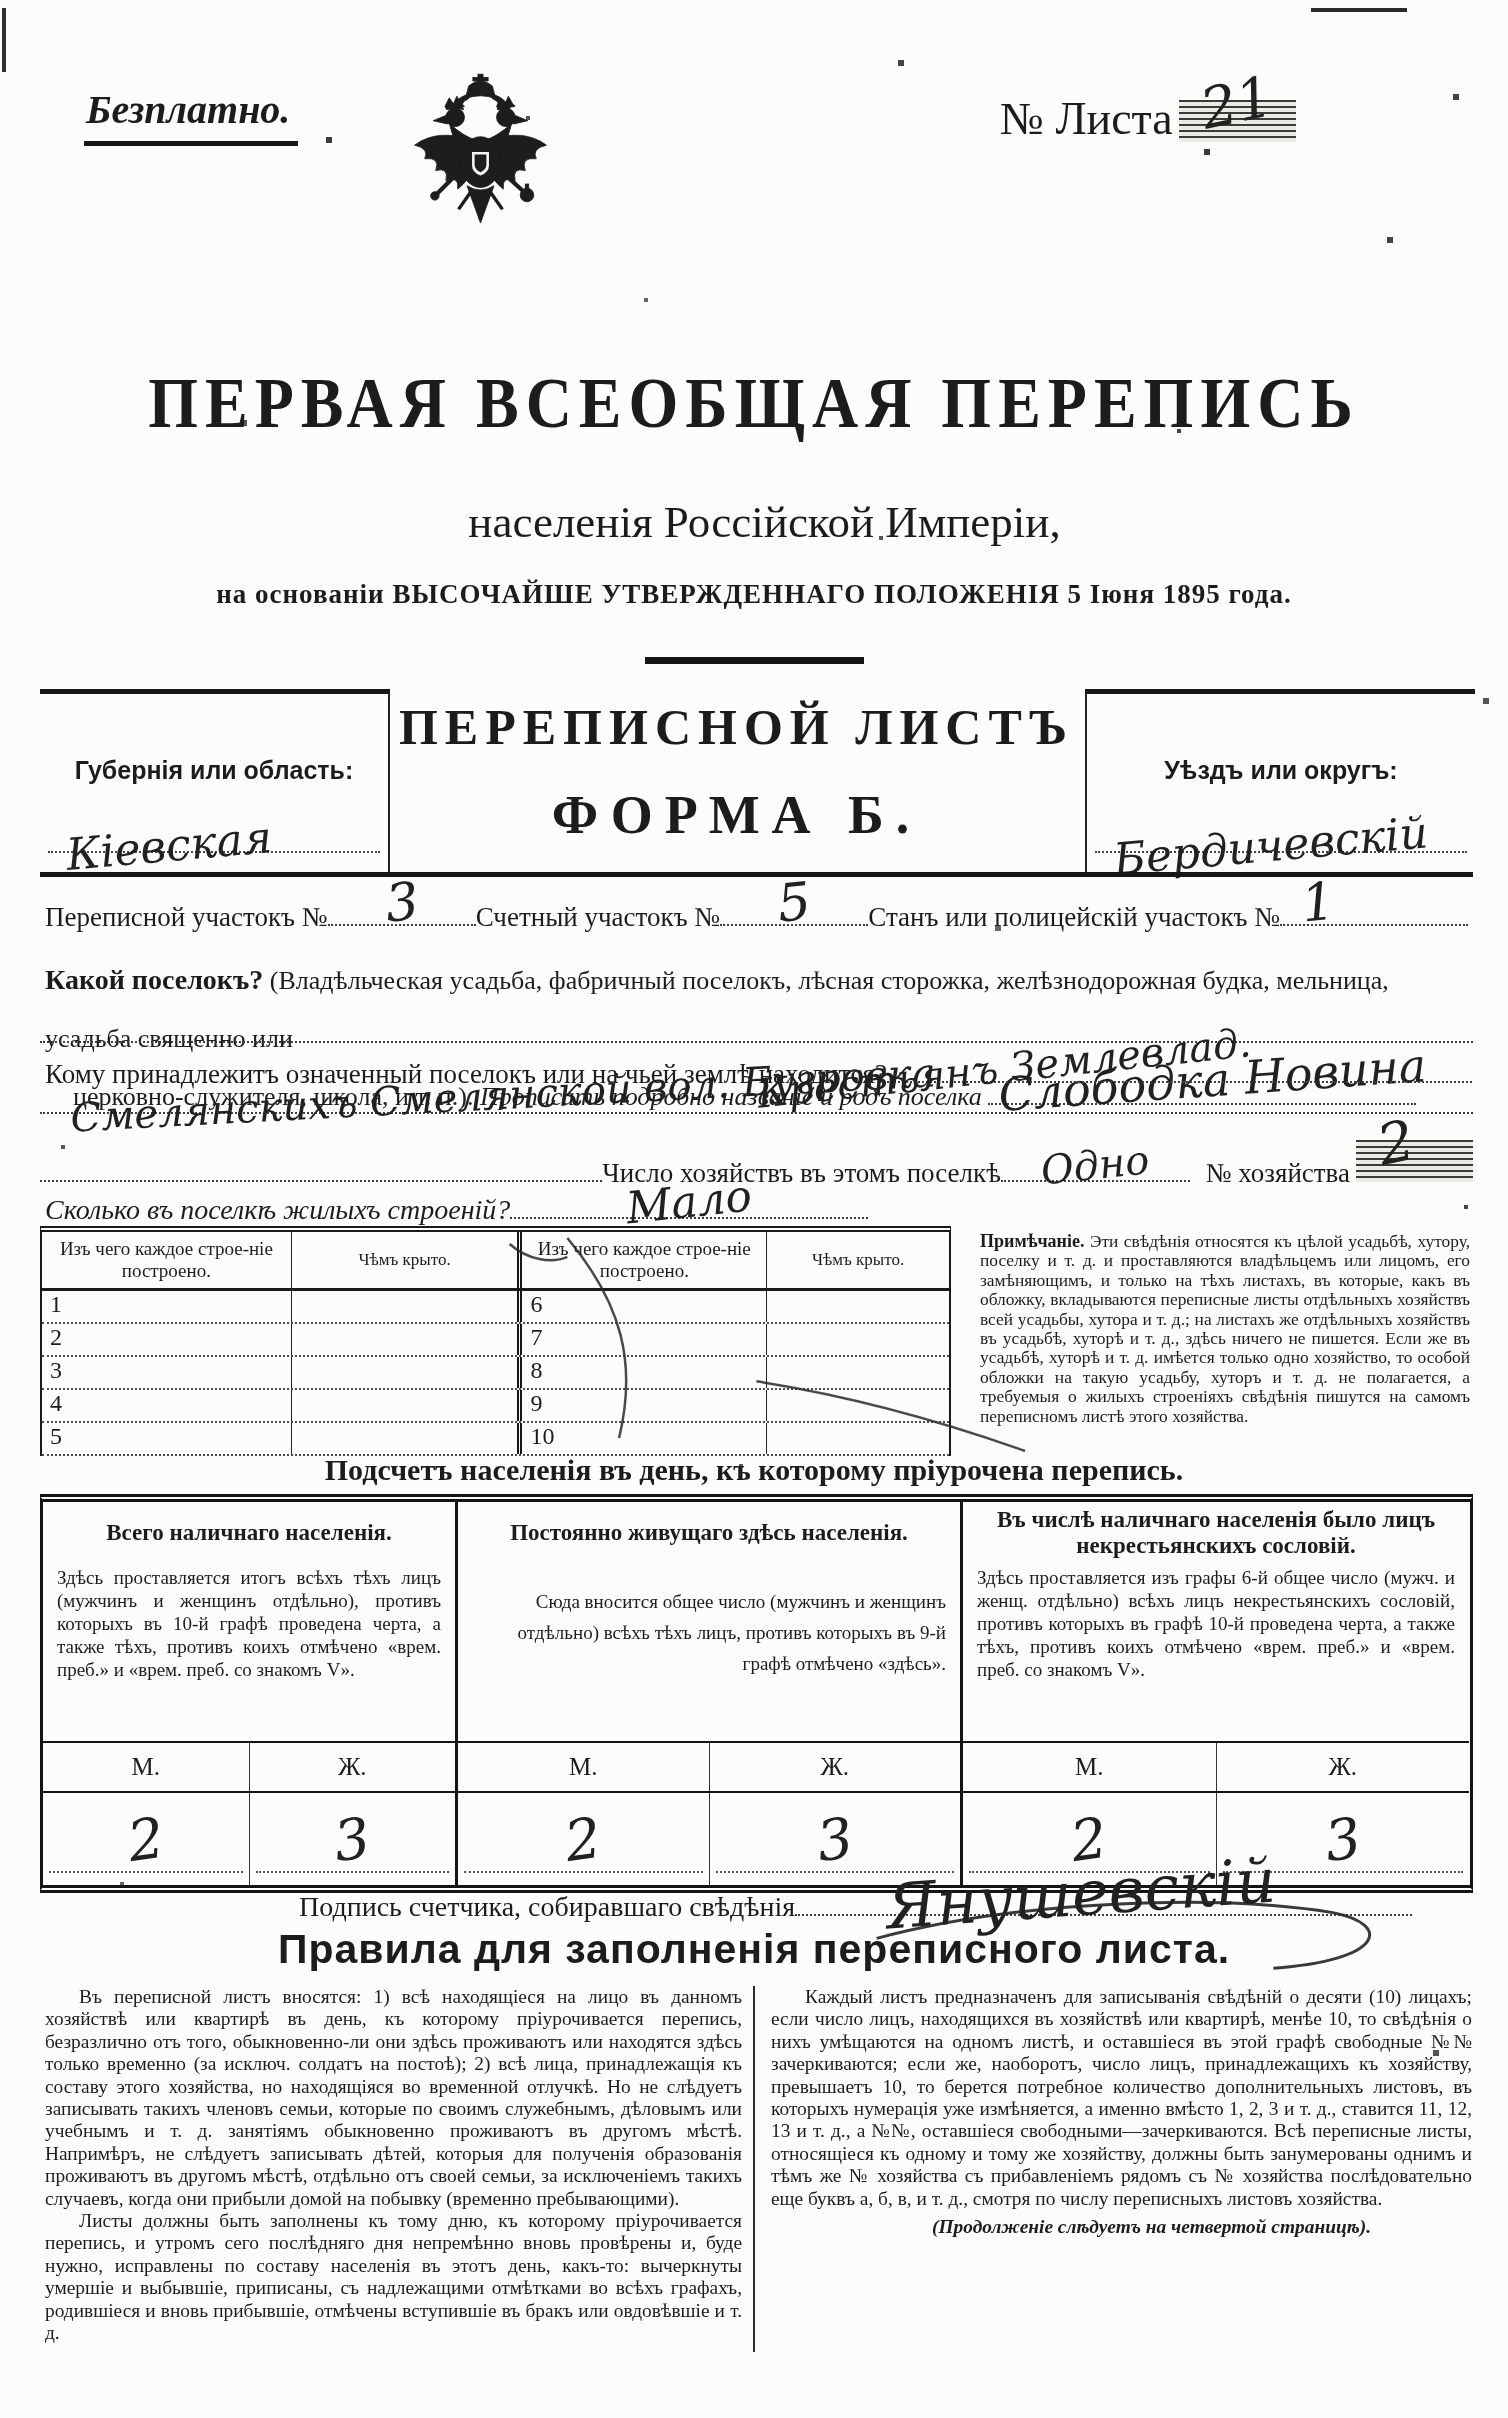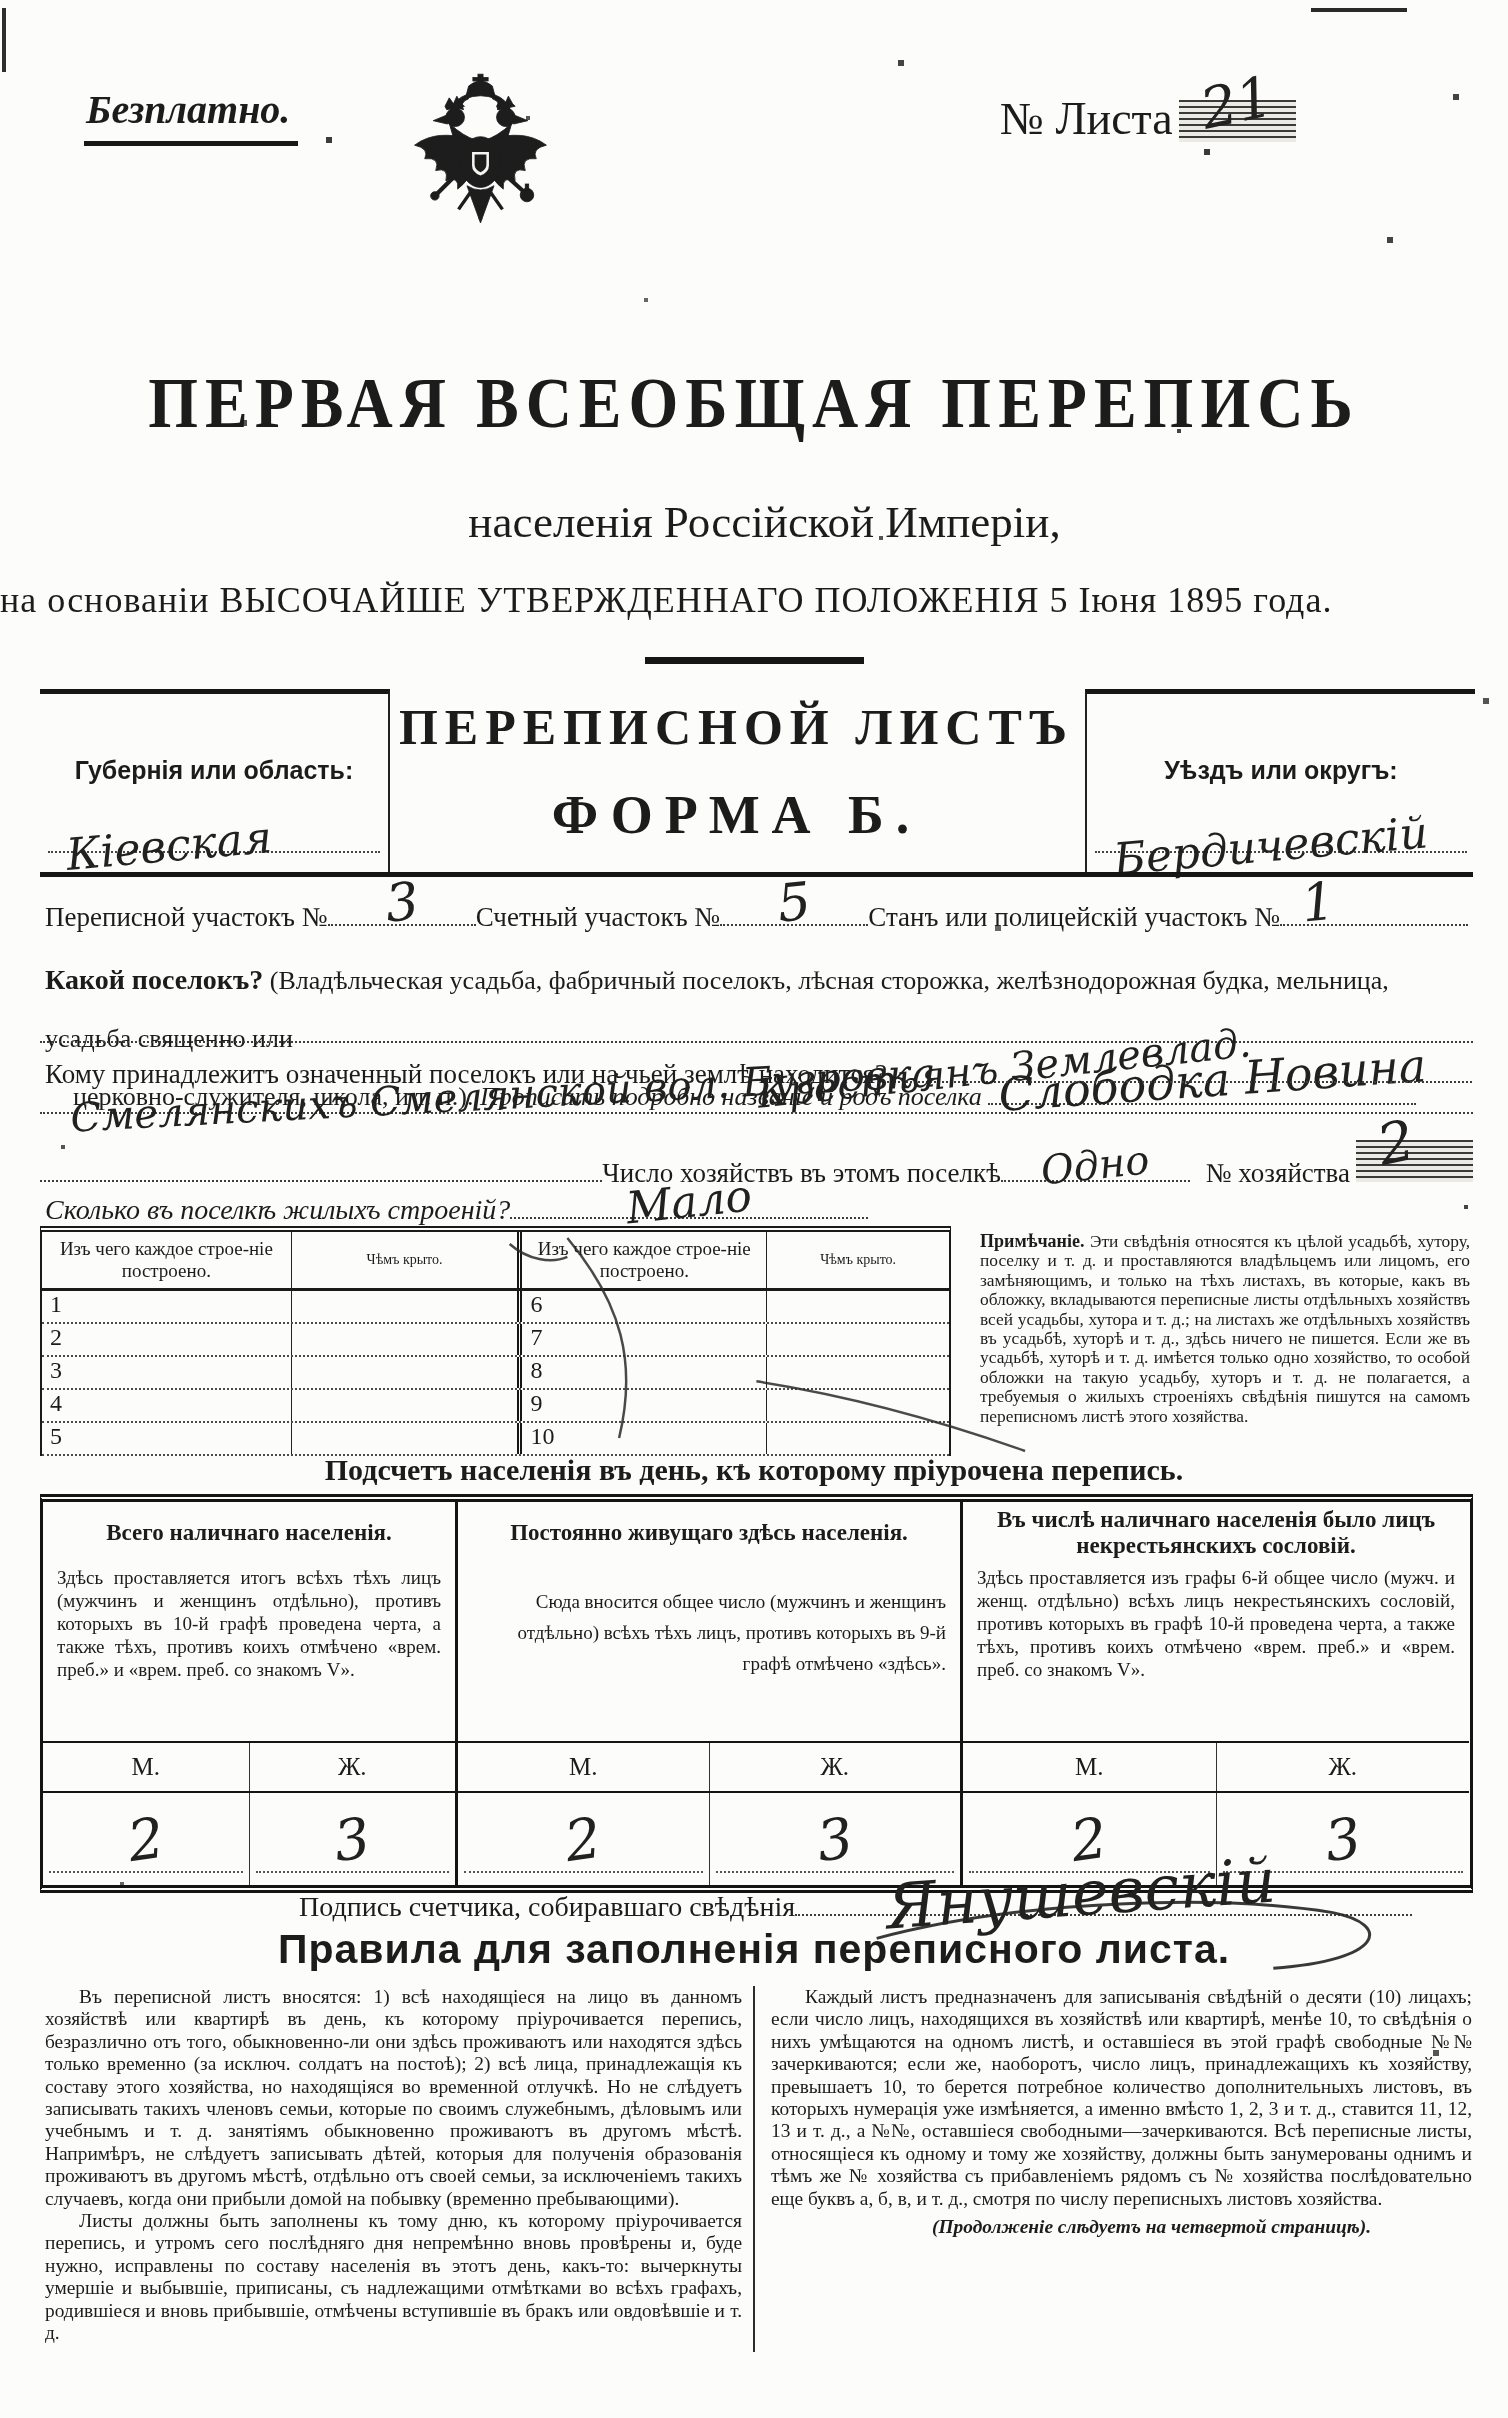--- a/index.html
+++ b/index.html
@@ -11,21 +11,21 @@
         border-bottom:5px solid #181818;padding:0 8px 8px 2px;}
   .sheetno{left:1000px;top:92px;font-size:46px;white-space:nowrap;}
   .hatch{display:inline-block;width:117px;height:42px;margin-left:6px;vertical-align:-8px;
          background:repeating-linear-gradient(to bottom,#3a3a38 0 2px,#eceae4 2px 6px);position:relative;}
   .hw{font-style:italic;color:#212121;font-family:"DejaVu Serif",serif;}
   .hatch .hw{position:absolute;top:-30px;left:22px;font-size:56px;transform:rotate(-12deg);}
   
   .t1{left:0;right:0;top:366px;text-align:center;font-size:64px;font-weight:bold;
       letter-spacing:7px;transform:scaleY(1.12);}
   .t2{left:0;right:0;top:496px;text-align:center;font-size:45px;padding-left:21px;}
-  .t3{left:0;right:0;top:579px;font-size:36px;font-weight:normal;letter-spacing:1px;}
+  .t3{left:0;right:0;top:579px;text-align:center;font-size:27px;font-weight:bold;letter-spacing:1px;}
   .tbar{left:645px;top:657px;width:219px;height:7px;background:#161616;}
   
   .band-left{left:40px;top:689px;width:348px;height:183px;border-top:5px solid #161616;border-right:2px solid #222;}
   .band-right{left:1085px;top:689px;width:388px;height:183px;border-top:5px solid #161616;border-left:2px solid #222;}
   .band-label{position:absolute;left:0;right:0;top:62px;text-align:center;
       font-family:"Liberation Sans",sans-serif;font-weight:bold;font-size:25px;}
   .band-dots{position:absolute;left:8px;right:8px;bottom:24px;border-bottom:2px dotted #444;}
   .band-hw{position:absolute;bottom:6px;left:26px;font-size:44px;transform:rotate(-5deg);white-space:nowrap;}
   .cline1{left:388px;top:698px;width:697px;text-align:center;font-size:50px;font-weight:bold;letter-spacing:7px;}
   .cline2{left:388px;top:784px;width:697px;text-align:center;font-size:54px;font-weight:bold;letter-spacing:12px;}
@@ -52,21 +52,21 @@
   .bq .fill{width:358px;}
   .bq .fill .hw{font-size:44px;bottom:-10px;}
   
   .btable{left:40px;top:1226px;width:907px;border:2px solid #1a1a1a;border-top:6px double #1a1a1a;border-bottom:none;font-size:19px;}
   .bhead{display:flex;border-bottom:3px solid #1a1a1a;}
   .bh{box-sizing:border-box;text-align:center;padding:4px 6px;min-height:56px;display:flex;align-items:center;justify-content:center;}
   .brow{display:flex;border-bottom:2px dotted #4a4a48;height:31px;}
   .bc{box-sizing:border-box;font-size:24px;padding-left:8px;}
   .w1{width:249px;} .w2{width:227px;} .w3{width:249px;} .w4{width:183px;}
   .bl1{border-left:1px solid #222;} .bl2{border-left:5px double #161616;}
-  .bh.bhr{font-size:14px;}
+  .bh.bhr{font-size:17px;}
   
   .note{left:980px;top:1232px;width:490px;font-size:17.4px;line-height:19.4px;text-align:justify;}
   .note b{font-size:18px;}
   
   .ptitle{left:0;right:0;top:1453px;text-align:center;font-size:30px;font-weight:bold;}
   .ptable{left:40px;top:1494px;width:1433px;display:flex;border:3px solid #141414;
           border-top:8px double #141414;border-bottom:8px double #141414;box-sizing:border-box;}
   .pcol{display:flex;flex-direction:column;box-sizing:border-box;}
   .pcol.p0{width:412px;} .pcol.p1{width:505px;border-left:3px solid #141414;} .pcol.p2{width:509px;border-left:3px solid #141414;}
   .phead{min-height:62px;display:flex;align-items:center;justify-content:center;text-align:center;

